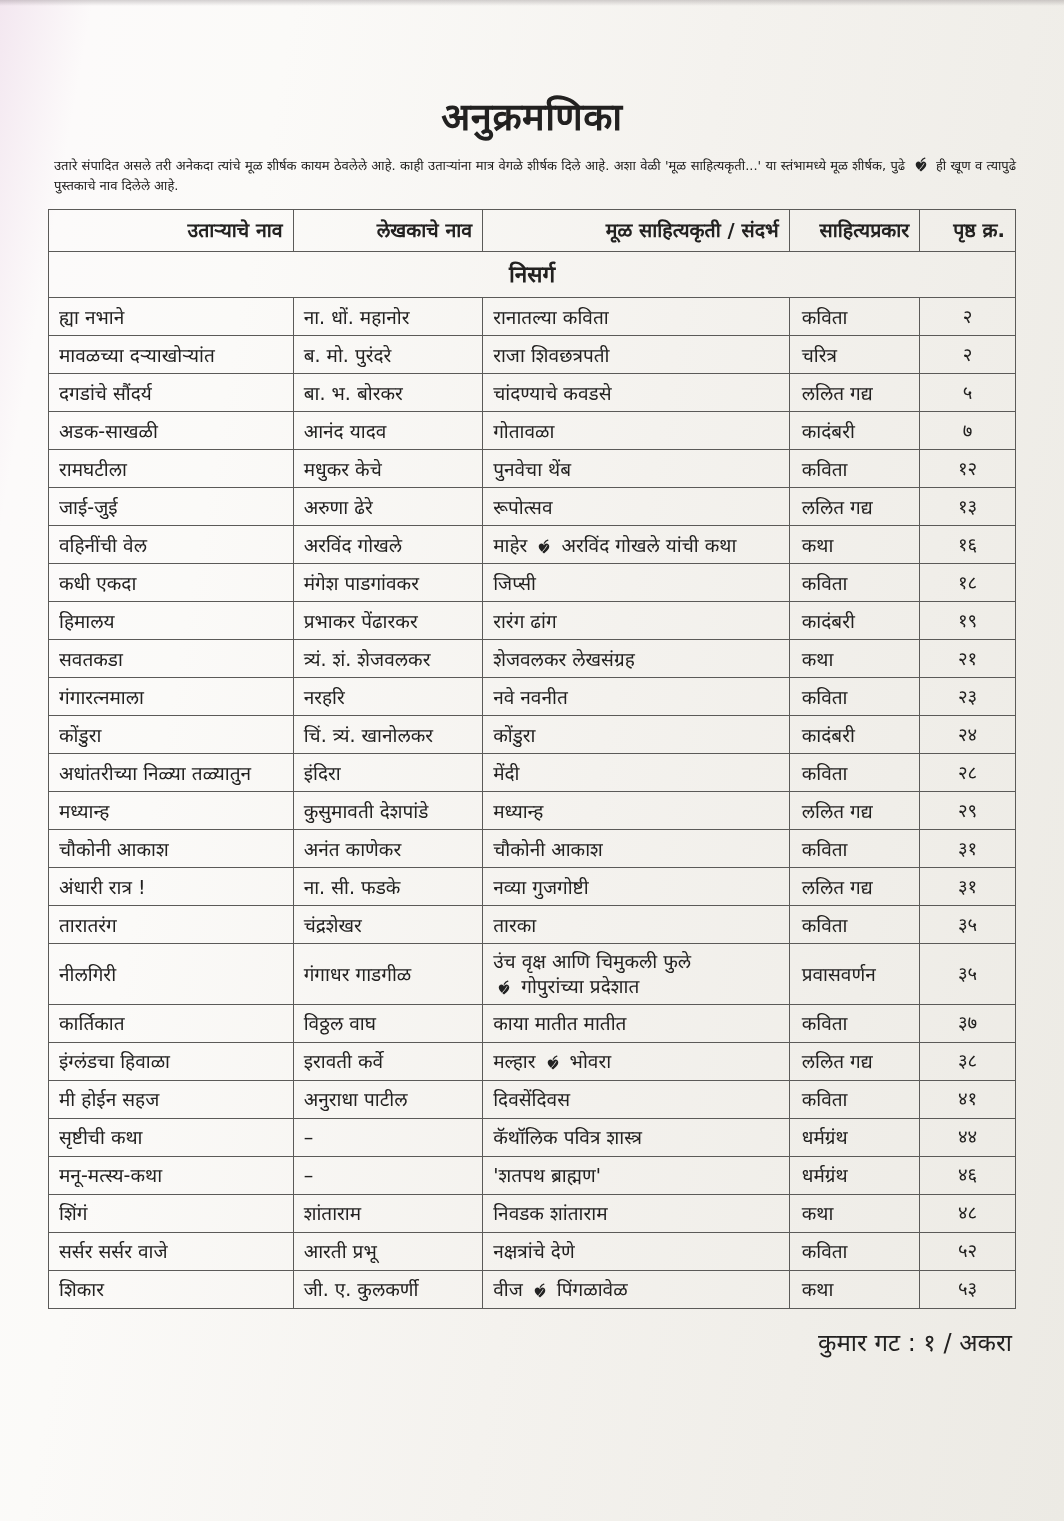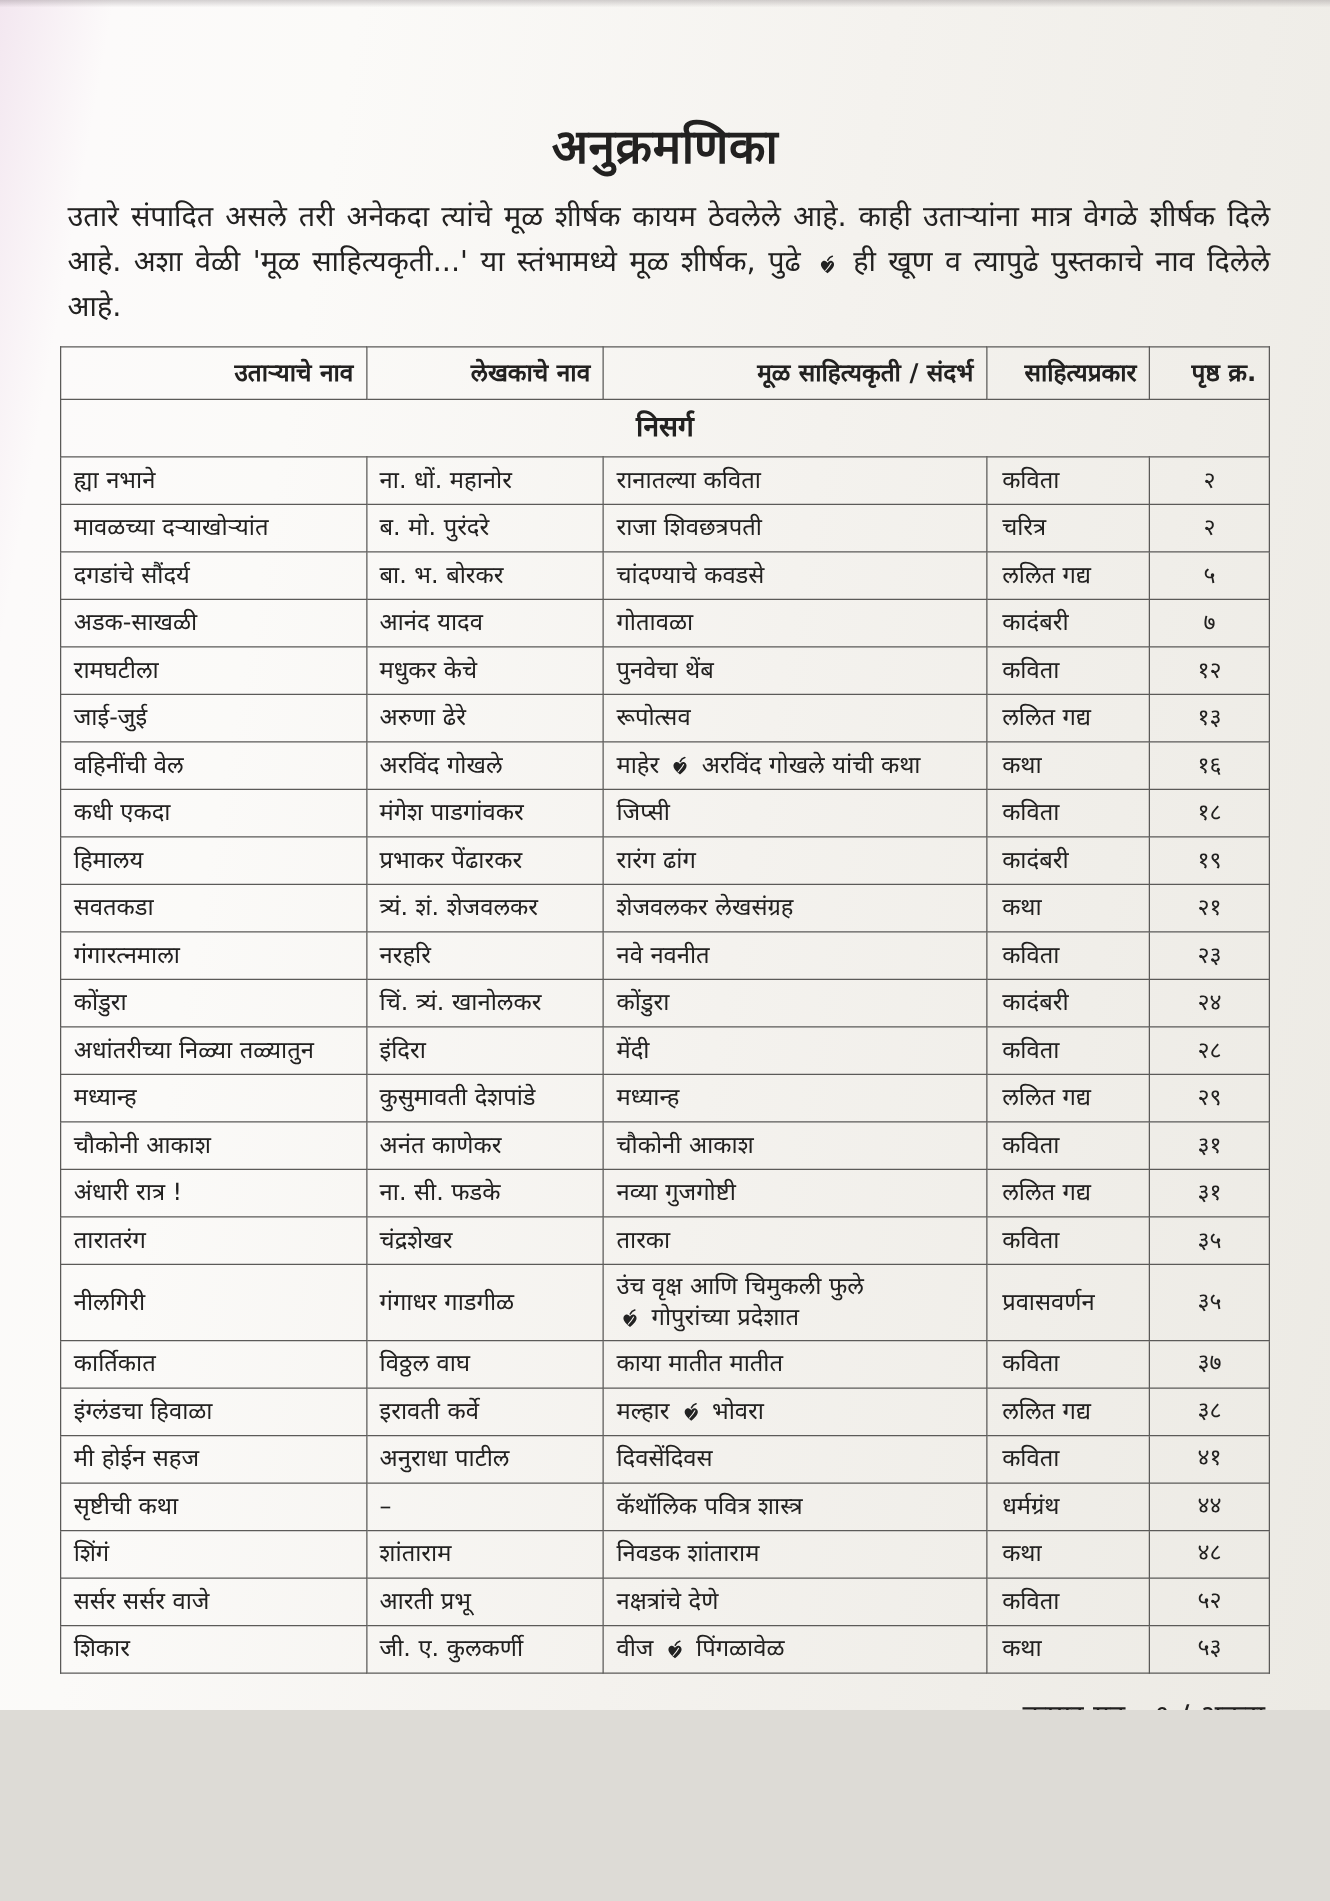--- a/index.html
+++ b/index.html
@@ -3,21 +3,21 @@
 <meta charset="utf-8">
 <style>
   html, body {
     margin: 0;
     padding: 0;
     background: #dddbd6;
   }
   .page {
     position: relative;
     width: 1064px;
-    height: 1368px;
+    height: 1521px;
     margin: 0 auto;
     box-sizing: border-box;
     padding: 96px 48px 0 48px;
     overflow: hidden;
     font-family: "DejaVu Sans", sans-serif;
     color: #222120;
     background:
       linear-gradient(100deg, #f3e7f0 0%, #fcfafa 7%, #fbfaf8 22%, #f4f2ee 55%, #eceae4 100%);
   }
   
@@ -34,21 +34,21 @@
     margin: 0 0 16px 0;
     text-align: center;
     font-size: 38px;
     line-height: 1.15;
     font-weight: 700;
     letter-spacing: .5px;
   }
 
   .intro {
     margin: 0 0 12px 6px;
-    font-size: 23px;
+    font-size: 13px;
     line-height: 1.58;
     text-align: justify;
   }
 
   table.toc {
     width: 100%;
     border-collapse: collapse;
     table-layout: fixed;
   }
   table.toc col.c1 { width: 25.3%; }
@@ -295,20 +295,27 @@
           <td class="page-col">४१</td>
         </tr>
         <tr class="data-row">
           <td>सृष्टीची कथा</td>
           <td>–</td>
           <td>कॅथॉलिक पवित्र शास्त्र</td>
           <td class="genre-col">धर्मग्रंथ</td>
           <td class="page-col">४४</td>
         </tr>
         <tr class="data-row">
+          <td>मनू-मत्स्य-कथा</td>
+          <td>–</td>
+          <td>'शतपथ ब्राह्मण'</td>
+          <td class="genre-col">धर्मग्रंथ</td>
+          <td class="page-col">४६</td>
+        </tr>
+        <tr class="data-row">
           <td>शिंगं</td>
           <td>शांताराम</td>
           <td>निवडक शांताराम</td>
           <td class="genre-col">कथा</td>
           <td class="page-col">४८</td>
         </tr>
         <tr class="data-row">
           <td>सर्सर सर्सर वाजे</td>
           <td>आरती प्रभू</td>
           <td>नक्षत्रांचे देणे</td>

